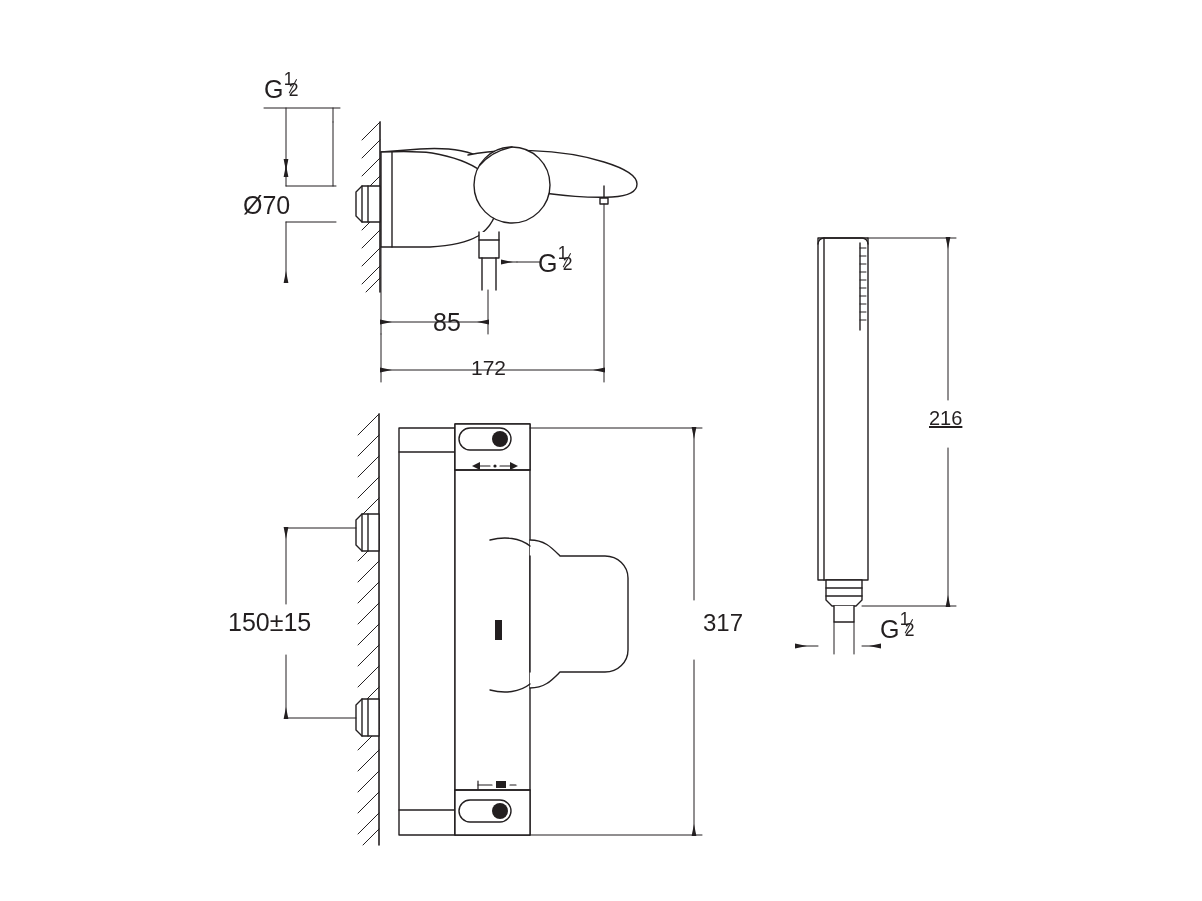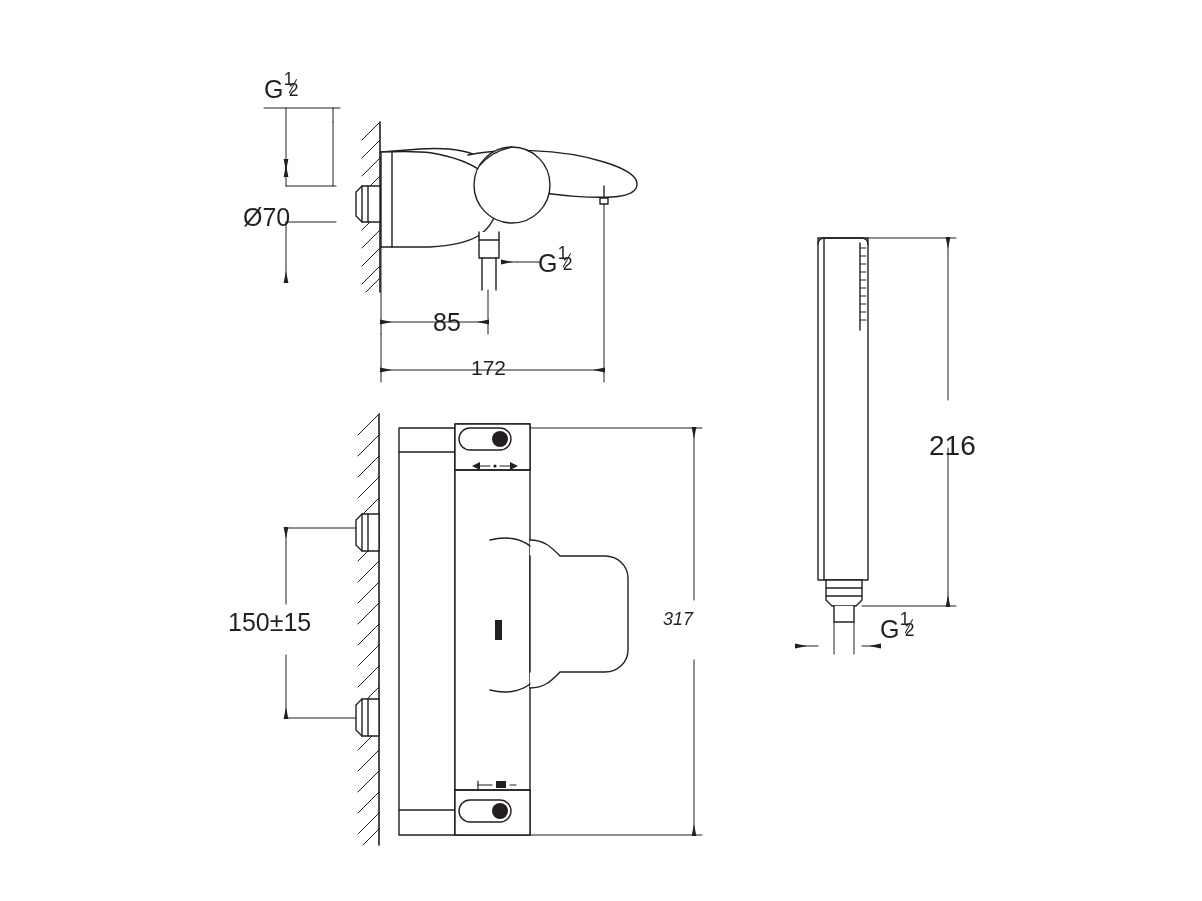--- a/index.html
+++ b/index.html
@@ -222,35 +222,35 @@
         <line x1="854" y1="622" x2="854" y2="654"></line>
       </g>
 
     </g>
   </svg>
 
   <div class="dim-label" style="left:264px;top:74px;font-size:25px;">
     <span>G</span><span class="frac"><span class="num">1</span><span class="bar"></span><span class="den">2</span></span>
   </div>
 
-  <div class="dim-label" style="left:243px;top:191px;font-size:25px;margin-top:12px;">
+  <div class="dim-label" style="left:243px;top:191px;font-size:25px;">
     <span>Ø</span><span>70</span>
   </div>
 
   <div class="dim-label" style="left:538px;top:248px;font-size:25px;">
     <span>G</span><span class="frac"><span class="num">1</span><span class="bar"></span><span class="den">2</span></span>
   </div>
 
   <div class="dim-label" style="left:433px;top:308px;font-size:25px;">85</div>
 
   <div class="dim-label" style="left:471px;top:356px;font-size:21px;">172</div>
 
   <div class="dim-label" style="left:228px;top:608px;font-size:25px;text-align:right;">150±15</div>
 
-  <div class="dim-label" style="left:663px;top:609px;font-size:18px;font-style:italic;">317</div>
-
-  <div class="dim-label" style="left:929px;top:430px;font-size:28px;">216</div>
+  <div class="dim-label" style="left:703px;top:609px;font-size:24px;">317</div>
+
+  <div class="dim-label" style="left:929px;top:407px;font-size:20px;text-decoration:underline;">216</div>
 
   <div class="dim-label" style="left:880px;top:614px;font-size:25px;">
     <span>G</span><span class="frac"><span class="num">1</span><span class="bar"></span><span class="den">2</span></span>
   </div>
 
 </div>
 
 </body></html>

